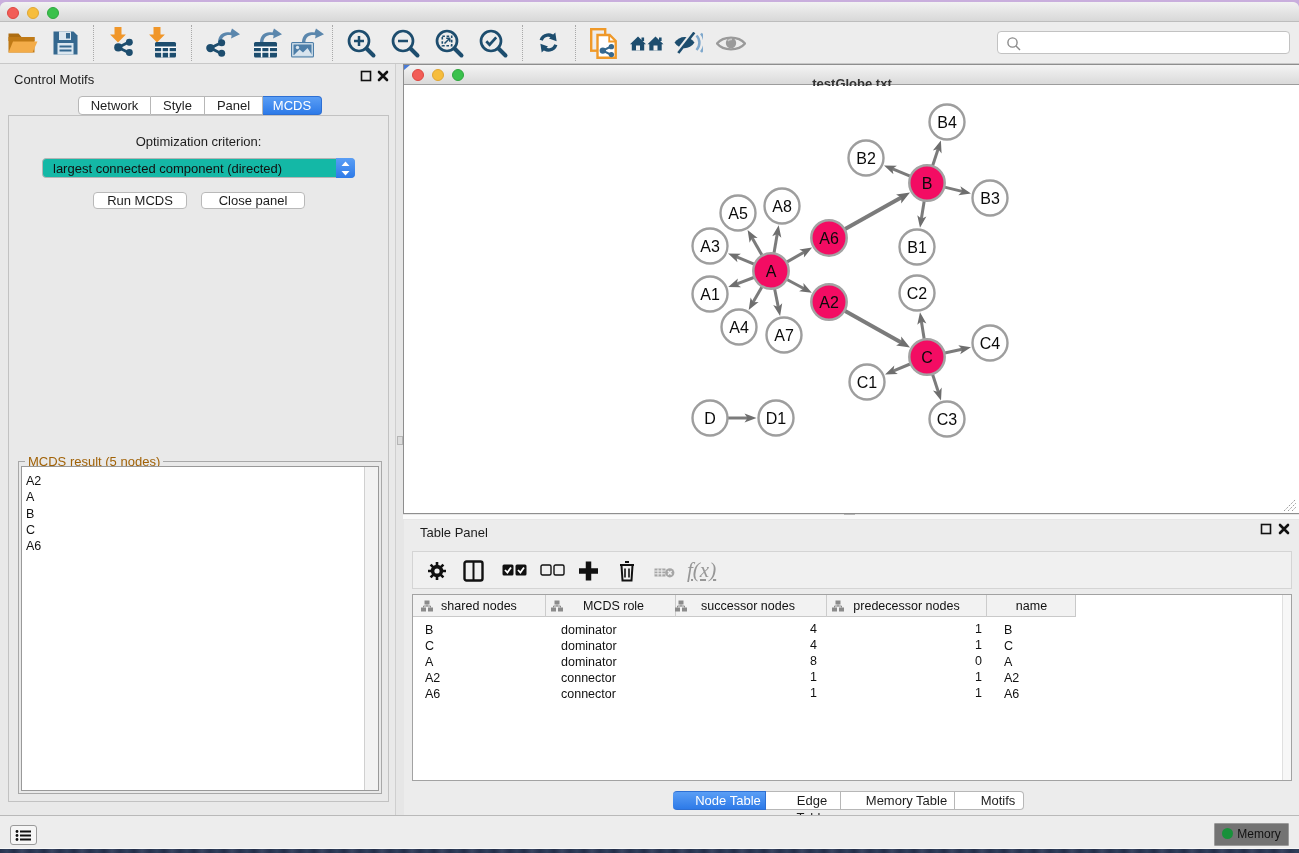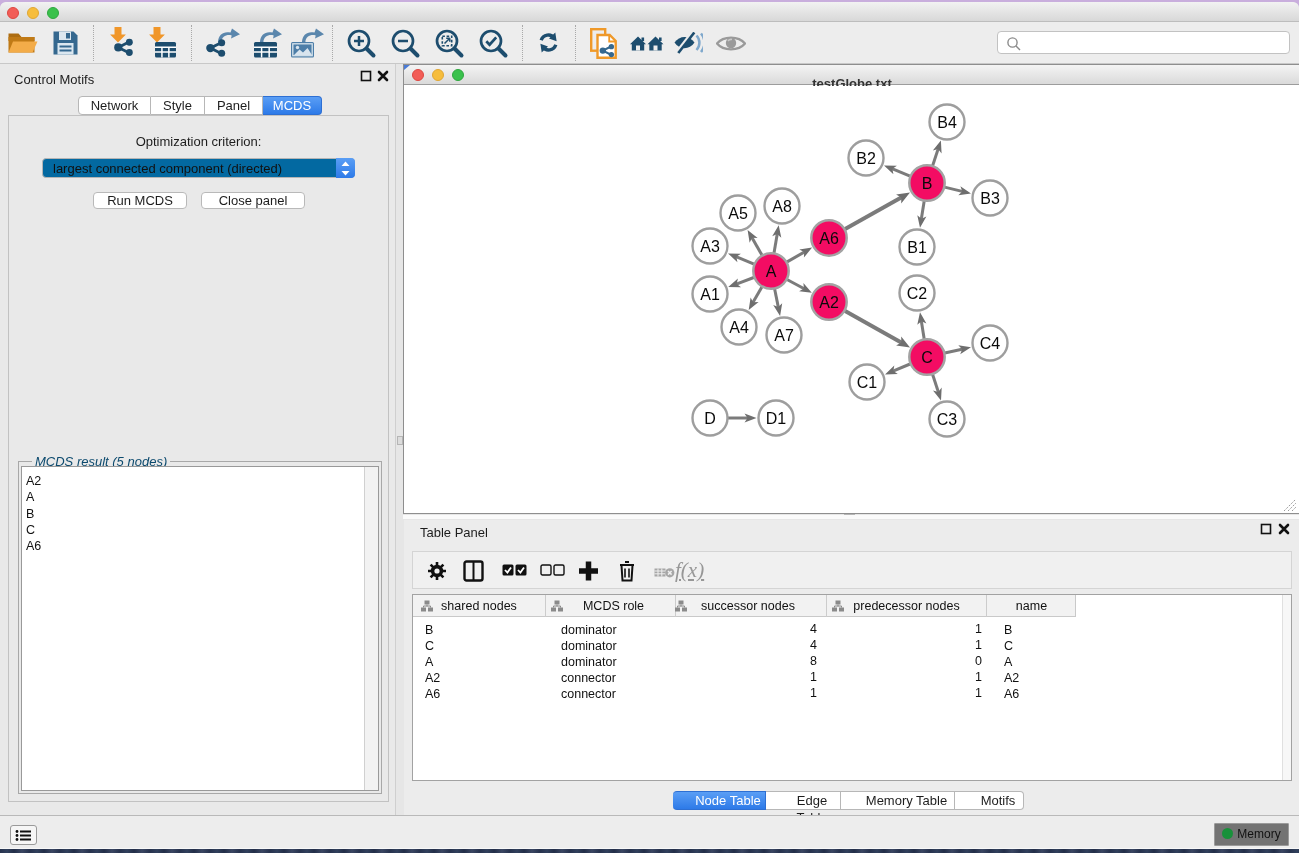--- a/index.html
+++ b/index.html
@@ -31,29 +31,29 @@
 .tabbar { position:absolute; display:flex; height:20px; }
 .tab { height:19px; line-height:17px; font-size:13px; color:#1d1d1d; text-align:center;
   background:#fff; border:1px solid #b7b7b7; border-left:none; }
 .tab.first { border-left:1px solid #b7b7b7; border-radius:4px 0 0 4px; }
 .tab.last { border-radius:0 4px 4px 0; }
 .tab.sel { background:linear-gradient(#5a9ef5,#2d7ae8); color:#fff; border-color:#2d6fd3; }
 #cpbody { position:absolute; left:8px; top:51px; width:381px; height:687px;
   border:1px solid #c2c2c2; background:#e9e9e9; }
 .btn { position:absolute; background:#ffffff; border:1px solid #b9b9b9; border-radius:4px;
   font-size:13px; color:#1d1d1d; text-align:center; }
-#combo { position:absolute; left:33px; top:42px; width:313px; height:20px; background:#0369a1;
+#combo { position:absolute; left:33px; top:42px; width:313px; height:20px; background:#14b8a6;
   border:1px solid #b5b5b5; border-radius:4px; font-size:13px; color:#111; }
 #combo .cap { position:absolute; right:-1px; top:-1px; width:19px; height:20px;
   background:linear-gradient(#5a9ef5,#2d7ae8); border-radius:0 4px 4px 0; }
 #fieldset { position:absolute; left:9px; top:338px; width:364px; height:340px; }
 #fieldset .fborder { position:absolute; left:0; top:7px; width:364px; height:333px;
   border:1px solid #a8a8a8; }
-#fieldset .flegend { position:absolute; left:14px; top:0; background:#e9e9e9;
-  padding:0 3px; font-size:13px; color:#0c4a6e;font-style:italic; }
+#fieldset .flegend { position:absolute; left:7px; top:0; background:#e9e9e9;
+  padding:0 3px; font-size:13px; color:#a16207; }
 #mlist { position:absolute; left:3px; top:12px; width:358px; height:325px; background:#fff; padding-top:6px;
   border:1px solid #999; font-size:12.5px; color:#111; }
 #mlist .sb { position:absolute; right:0; top:0; width:14px; height:100%;
   background:#f2f2f2; border-left:1px solid #d0d0d0; }
 #mlist .row { padding-left:4px; height:16.3px; line-height:16.3px; }
 
 
 #netwin { position:absolute; left:403px; top:62px; width:896px; height:450px;
   border:1px solid #8e8e8e; border-right:none; background:#fff; }
 #nettitle { position:absolute; left:0; top:0; width:896px; height:20px;
@@ -432,21 +432,21 @@
         <svg class="abs" style="left:241px;top:16px" width="21" height="10" viewBox="0 0 21 10" xmlns="http://www.w3.org/2000/svg">
           <g opacity="0.85">
             <rect x="0.5" y="0.5" width="11" height="8" fill="#9a9a9a"></rect>
             <g stroke="#f0f0f0" stroke-width="1">
               <path d="M0.5 3 h11 M0.5 5.8 h11 M4 0.5 v8 M7.8 0.5 v8"></path>
             </g>
             <circle cx="15.8" cy="4.8" r="4.6" fill="#9a9a9a"></circle>
             <path d="M14 3 l3.6 3.6 M17.6 3 l-3.6 3.6" stroke="#f0f0f0" stroke-width="1.5"></path>
           </g>
         </svg>
-        <div class="abs" style="left:262px;top:6px;font-family:'Liberation Serif',serif;font-style:italic;font-size:21px;color:#979797;text-decoration:underline;">f(x)</div>
+        <div class="abs" style="left:274px;top:6px;font-family:'Liberation Serif',serif;font-style:italic;font-size:21px;color:#979797;text-decoration:underline;">f(x)</div>
       </div>
     <div id="ttable">
       <div id="thead">
         <div class="hcell" style="left:0;width:133px;">shared nodes</div>
         <div class="hcell" style="left:139px;width:124px;text-align:center;">MCDS role</div>
         <div class="hcell" style="left:257px;width:157px;">successor nodes</div>
         <div class="hcell" style="left:414px;width:160px;">predecessor nodes</div>
         <div class="hcell" style="left:574px;width:89px;border-right:none;">name</div>
         <svg class="abs" style="left:8px;top:5px" width="12" height="12" viewBox="0 0 12 12" xmlns="http://www.w3.org/2000/svg">
             <g fill="#8a8a8a">

